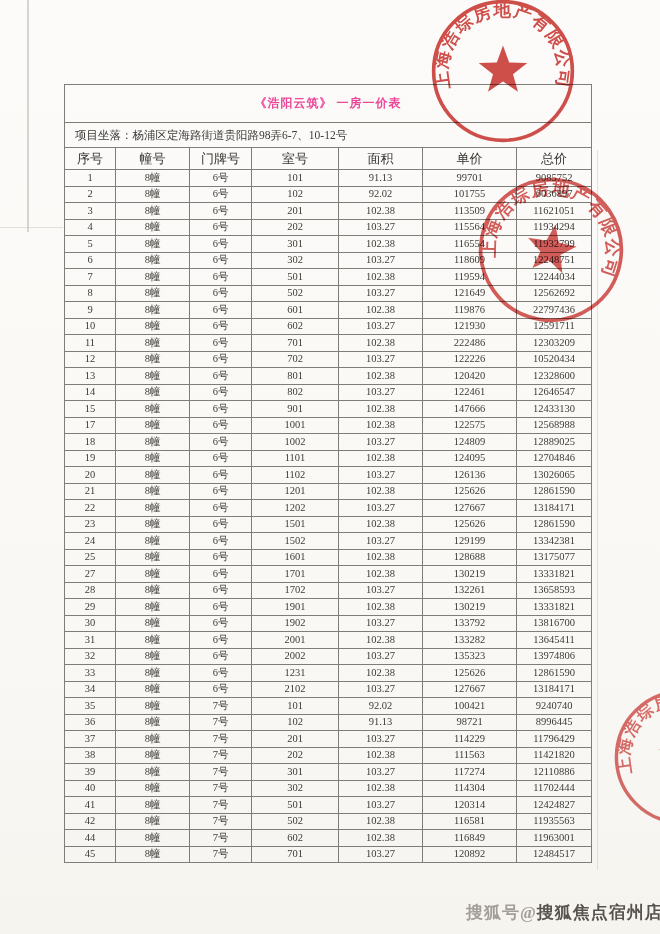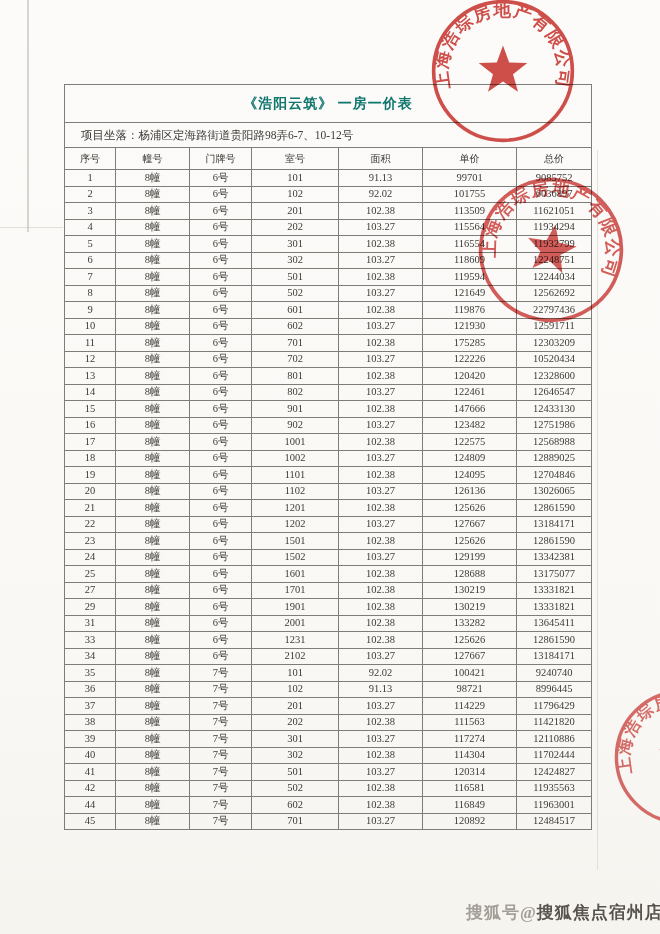--- a/index.html
+++ b/index.html
@@ -19,27 +19,27 @@
     position:absolute;left:64px;top:84px;width:527px;
     border-collapse:collapse;table-layout:fixed;
     background:transparent;
   }
   .price-table th,.price-table td{
     border:1px solid #7d7d79;
     text-align:center;vertical-align:middle;
     padding:0;overflow:hidden;white-space:nowrap;
   }
   tr.title-row th{
-    height:37px;font-size:14px;font-weight:bold;letter-spacing:1px;color:#0f766e;margin-left:24px;
+    height:37px;font-size:12px;font-weight:bold;letter-spacing:1px;color:#ec4899;margin-left:24px;
   }
   tr.location-row th{
-    height:24px;font-size:11.5px;font-weight:normal;text-align:left;padding-left:16px;color:#3a3a36;
+    height:24px;font-size:11.5px;font-weight:normal;text-align:left;padding-left:10px;color:#3a3a36;
   }
   tr.header-row th{
-    height:21px;font-size:10px;font-weight:normal;color:#33332f;
+    height:21px;font-size:13px;font-weight:normal;color:#33332f;
   }
   .price-table tbody td{
     height:15.5px;font-size:10.5px;line-height:1;color:#3b3b37;
   }
 
   
   .stamp{position:absolute;mix-blend-mode:multiply;pointer-events:none;}
   .stamp-top{left:430px;top:-2px;width:146px;height:146px;opacity:.85;}
   .stamp-mid{left:477px;top:176px;width:148px;height:148px;opacity:.78;transform:rotate(10deg);}
   .stamp-right{left:613px;top:688px;width:138px;height:138px;opacity:.7;}
@@ -178,21 +178,21 @@
           <td>103.27</td>
           <td>121930</td>
           <td>12591711</td>
         </tr>
         <tr>
           <td>11</td>
           <td>8幢</td>
           <td>6号</td>
           <td>701</td>
           <td>102.38</td>
-          <td>175285</td>
+          <td>222486</td>
           <td>12303209</td>
         </tr>
         <tr>
           <td>12</td>
           <td>8幢</td>
           <td>6号</td>
           <td>702</td>
           <td>103.27</td>
           <td>122226</td>
           <td>10520434</td>
@@ -218,29 +218,20 @@
         <tr>
           <td>15</td>
           <td>8幢</td>
           <td>6号</td>
           <td>901</td>
           <td>102.38</td>
           <td>147666</td>
           <td>12433130</td>
         </tr>
         <tr>
-          <td>16</td>
-          <td>8幢</td>
-          <td>6号</td>
-          <td>902</td>
-          <td>103.27</td>
-          <td>123482</td>
-          <td>12751986</td>
-        </tr>
-        <tr>
           <td>17</td>
           <td>8幢</td>
           <td>6号</td>
           <td>1001</td>
           <td>102.38</td>
           <td>122575</td>
           <td>12568988</td>
         </tr>
         <tr>
           <td>18</td>
@@ -317,36 +308,63 @@
         <tr>
           <td>27</td>
           <td>8幢</td>
           <td>6号</td>
           <td>1701</td>
           <td>102.38</td>
           <td>130219</td>
           <td>13331821</td>
         </tr>
         <tr>
+          <td>28</td>
+          <td>8幢</td>
+          <td>6号</td>
+          <td>1702</td>
+          <td>103.27</td>
+          <td>132261</td>
+          <td>13658593</td>
+        </tr>
+        <tr>
           <td>29</td>
           <td>8幢</td>
           <td>6号</td>
           <td>1901</td>
           <td>102.38</td>
           <td>130219</td>
           <td>13331821</td>
         </tr>
         <tr>
+          <td>30</td>
+          <td>8幢</td>
+          <td>6号</td>
+          <td>1902</td>
+          <td>103.27</td>
+          <td>133792</td>
+          <td>13816700</td>
+        </tr>
+        <tr>
           <td>31</td>
           <td>8幢</td>
           <td>6号</td>
           <td>2001</td>
           <td>102.38</td>
           <td>133282</td>
           <td>13645411</td>
+        </tr>
+        <tr>
+          <td>32</td>
+          <td>8幢</td>
+          <td>6号</td>
+          <td>2002</td>
+          <td>103.27</td>
+          <td>135323</td>
+          <td>13974806</td>
         </tr>
         <tr>
           <td>33</td>
           <td>8幢</td>
           <td>6号</td>
           <td>1231</td>
           <td>102.38</td>
           <td>125626</td>
           <td>12861590</td>
         </tr>

